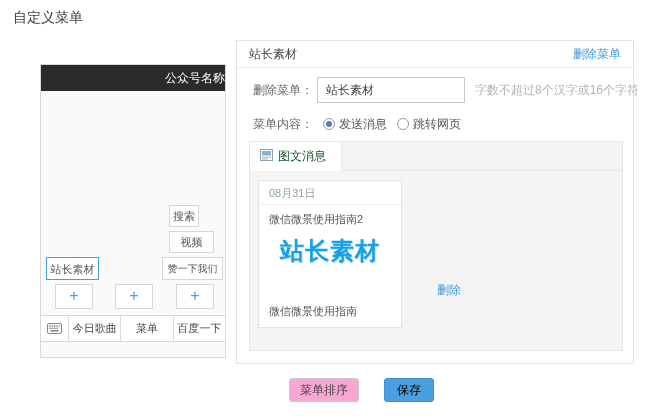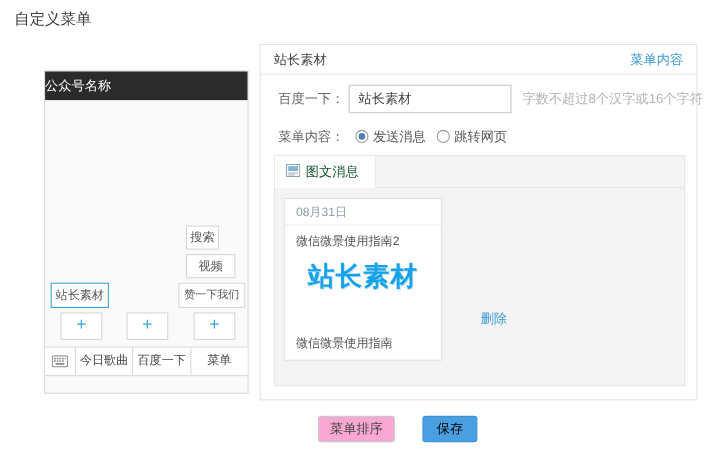--- a/index.html
+++ b/index.html
@@ -5,21 +5,21 @@
   * { margin:0; padding:0; box-sizing:border-box; }
   html,body { background:#fff; }
   #app {
     position:relative; width:650px; height:416px; background:#fff; overflow:hidden;
     font-family:"Liberation Sans","DejaVu Sans",sans-serif; color:#444;border-radius:30px;
   }
   .page-title { position:absolute; left:13px; top:9px; font-size:14px; color:#3d3d3d; }
 
   
   .phone { position:absolute; left:40px; top:64px; width:186px; height:294px; background:#fafafa; border:1px solid #d9d9d9; }
-  .phone-header { height:26px; background:#2b2b2b; color:#fff; font-size:12px; text-align:left; line-height:26px; }
+  .phone-header { height:26px; background:#2b2b2b; color:#fff; font-size:12px; text-align:right; line-height:26px; }
   .phone-body { position:relative; width:100%; height:266px; }
 
   .sub-item { position:absolute; background:#fff; border:1px solid #d6d6d6; font-size:11px; color:#555; text-align:center; line-height:21px; cursor:pointer; }
   #sub-search   { left:128px; top:114px; width:30px; height:22px; }
   #sub-video    { left:128px; top:140px; width:45px; height:22px; }
   #sub-like     { left:121px; top:166px; width:61px; height:23px; font-size:10px; line-height:22px; }
   #sub-selected { left:5px;   top:166px; width:53px; height:23px; line-height:22px; border-color:#41a0dd; }
 
   .plus-btn { position:absolute; top:193px; width:38px; height:25px; background:#fff; border:1px solid #d6d6d6; color:#3fa3e2; font-size:16px; text-align:center; line-height:22px; cursor:pointer; }
   #plus-1 { left:14px; } #plus-2 { left:74px; } #plus-3 { left:135px; }
@@ -90,34 +90,34 @@
               <rect x="11.8" y="2.3" width="1" height="1.4"></rect>
               <rect x="2.2" y="4.6" width="1.6" height="1.4"></rect>
                 <rect x="4.6" y="4.6" width="1.6" height="1.4"></rect>
               <rect x="7" y="4.6" width="1.6" height="1.4"></rect>
                 <rect x="9.4" y="4.6" width="1.6" height="1.4"></rect>
               <rect x="3.5" y="7" width="8" height="1.6"></rect>
             </g>
           </svg>
         </div>
         <div class="bar-cell">今日歌曲</div>
+        <div class="bar-cell">菜单</div>
         <div class="bar-cell">百度一下</div>
-        <div class="bar-cell">菜单</div>
       </div>
     </div>
   </div>
 
   <div class="editor">
     <div class="editor-header">
       <span>站长素材</span>
-      <a class="link">菜单内容</a>
+      <a class="link">删除菜单</a>
     </div>
 
     <div class="form-row" id="row-name">
-      <span>百度一下：</span><input type="text" value="站长素材" style=""><span class="hint">字数不超过8个汉字或16个字符</span>
+      <span>删除菜单：</span><input type="text" value="站长素材" style=""><span class="hint">字数不超过8个汉字或16个字符</span>
     </div>
 
     <div class="form-row" id="row-content">
       <span>菜单内容：</span><span class="radio checked"></span><span class="radio-label">发送消息</span><span class="radio"></span><span class="radio-label">跳转网页</span>
     </div>
 
     <div class="content-area">
       <div class="tab-strip"></div>
       <div class="tab">
         <span>

